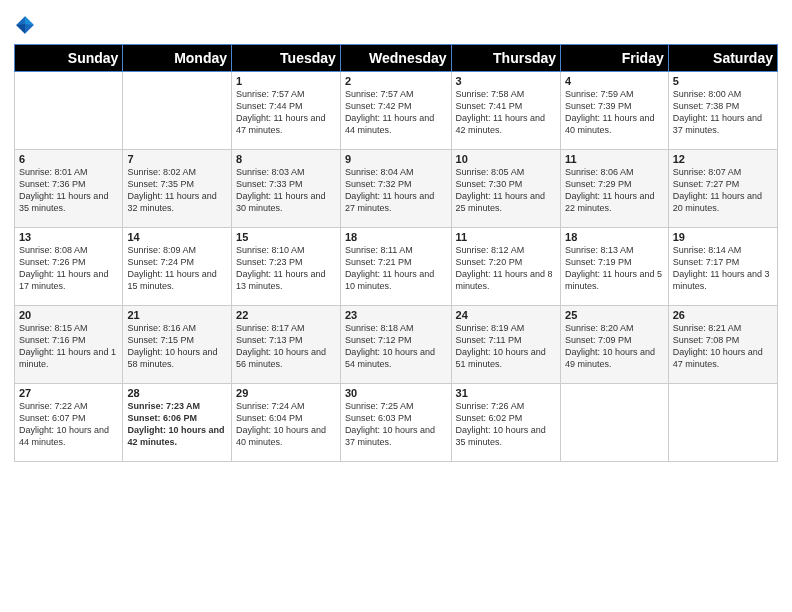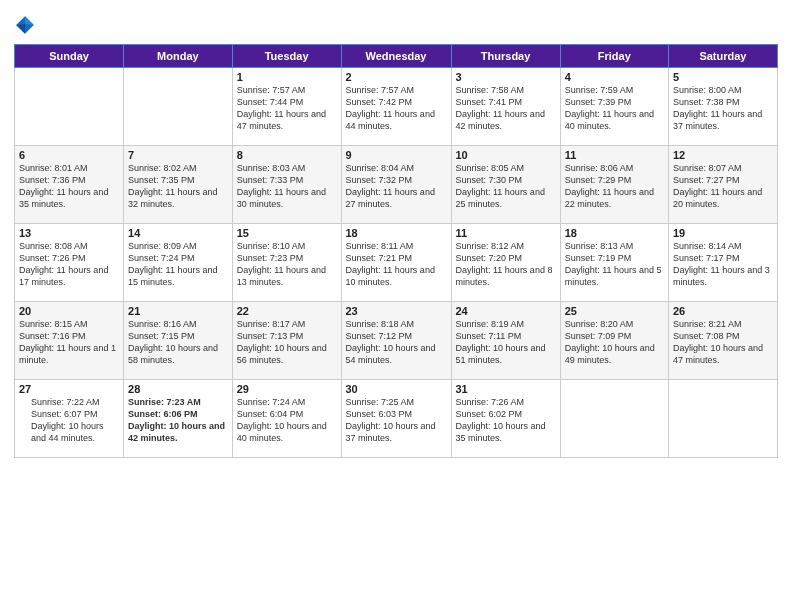--- a/index.html
+++ b/index.html
@@ -55,26 +55,26 @@
       font-size: 13px;
       color: #444;
       margin-top: 2px;
     }
     .calendar {
       width: 100%;
       border-collapse: collapse;
       border: 1px solid #ccc;
     }
     .calendar th {
-      background: #4c1d95;
+      background: #000000;
       color: #fff;
-      font-size: 11px;
+      font-size: 14px;
       font-weight: bold;
       padding: 5px 4px;
-      text-align: center;
+      text-align: right;
       border: 1px solid #4a85d0;
     }
     .calendar td {
       vertical-align: top;
       border: 1px solid #ccc;
       padding: 3px 4px;
       width: 113px;
       height: 78px;
       font-size: 9.5px;
       color: #333;
@@ -296,21 +296,21 @@
           <td>
             <span class="day-number">26</span>
             <div class="day-info" style="white-space: pre-line;">Sunrise: 8:21 AM
 Sunset: 7:08 PM
 Daylight: 10 hours and 47 minutes.</div>
           </td>
         </tr>
         <tr>
           <td>
             <span class="day-number">27</span>
-            <div class="day-info" style="white-space: pre-line; margin-left: 12px;">Sunrise: 7:22 AM
+            <div class="day-info" style="white-space: pre-line;">Sunrise: 7:22 AM
 Sunset: 6:07 PM
 Daylight: 10 hours and 44 minutes.</div>
           </td>
           <td>
             <span class="day-number">28</span>
             <div class="day-info" style="white-space: pre-line; font-weight: bold;">Sunrise: 7:23 AM
 Sunset: 6:06 PM
 Daylight: 10 hours and 42 minutes.</div>
           </td>
           <td>

